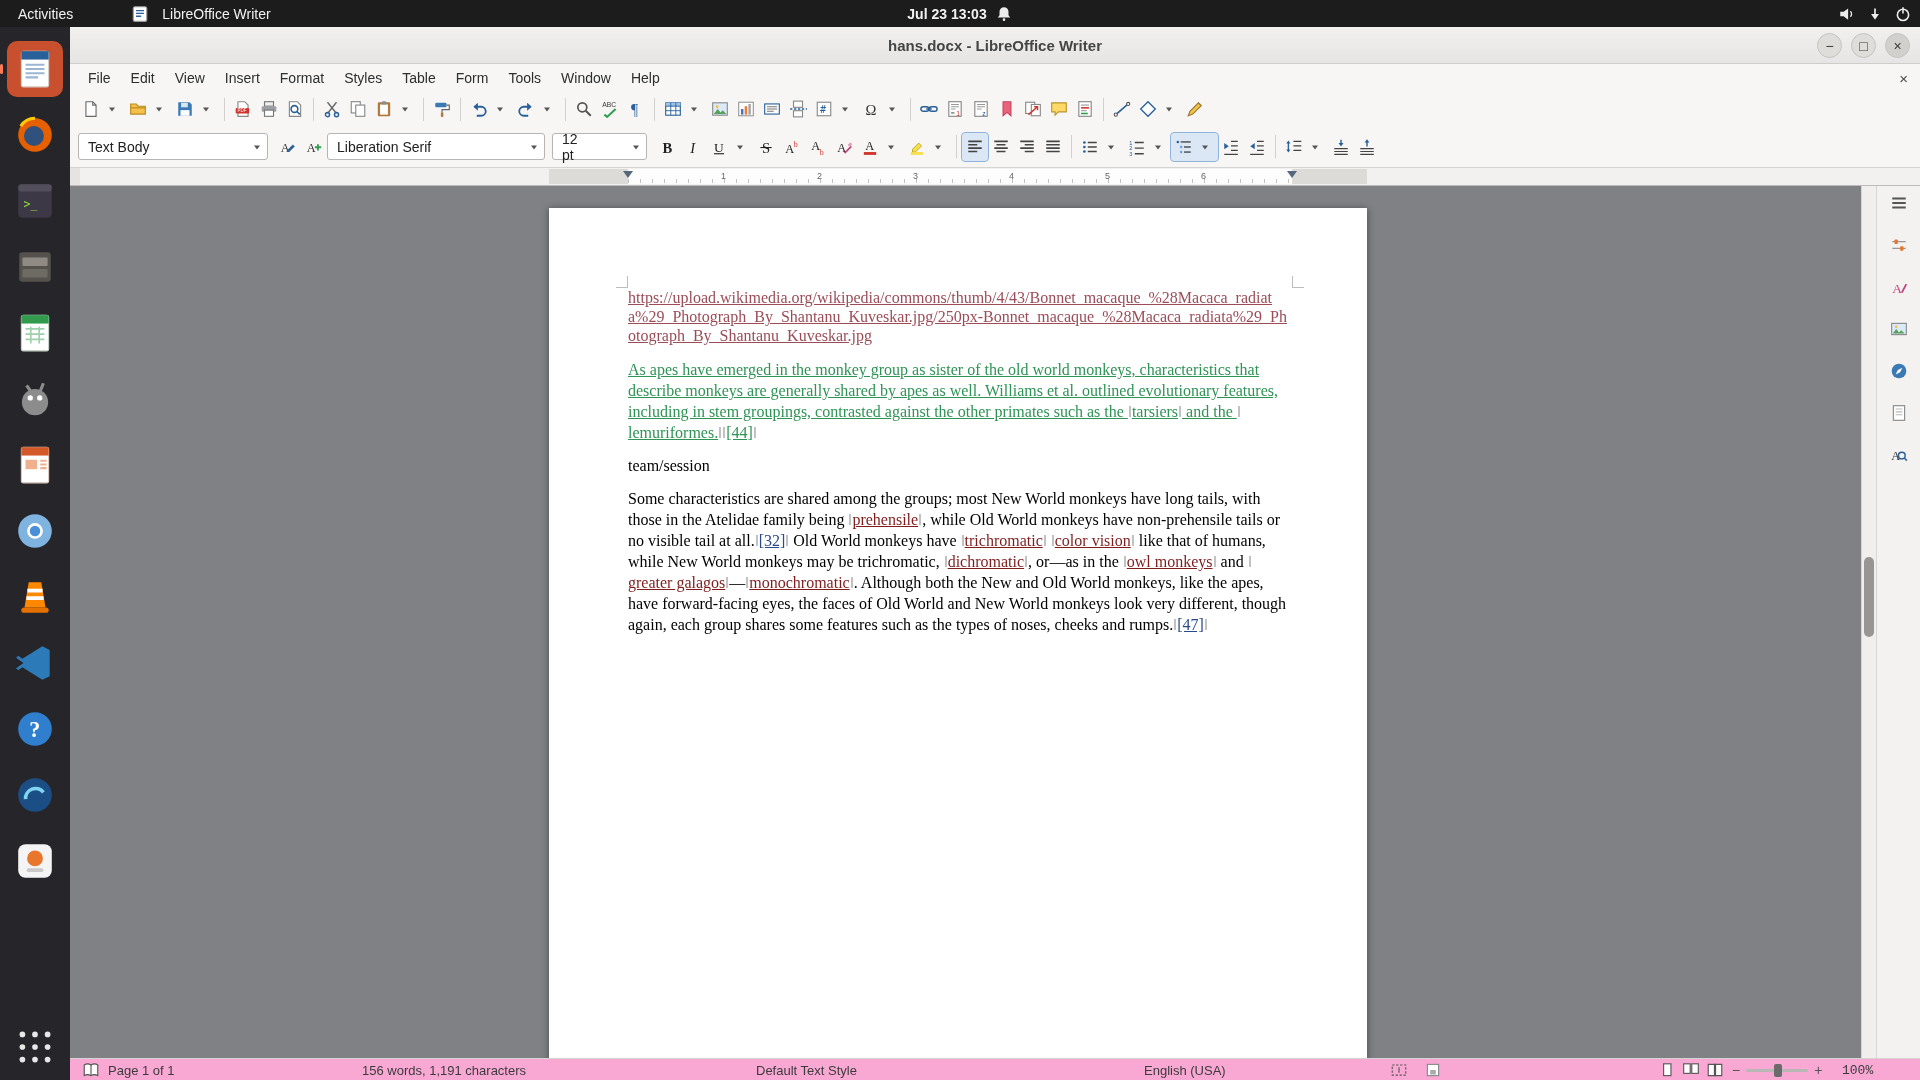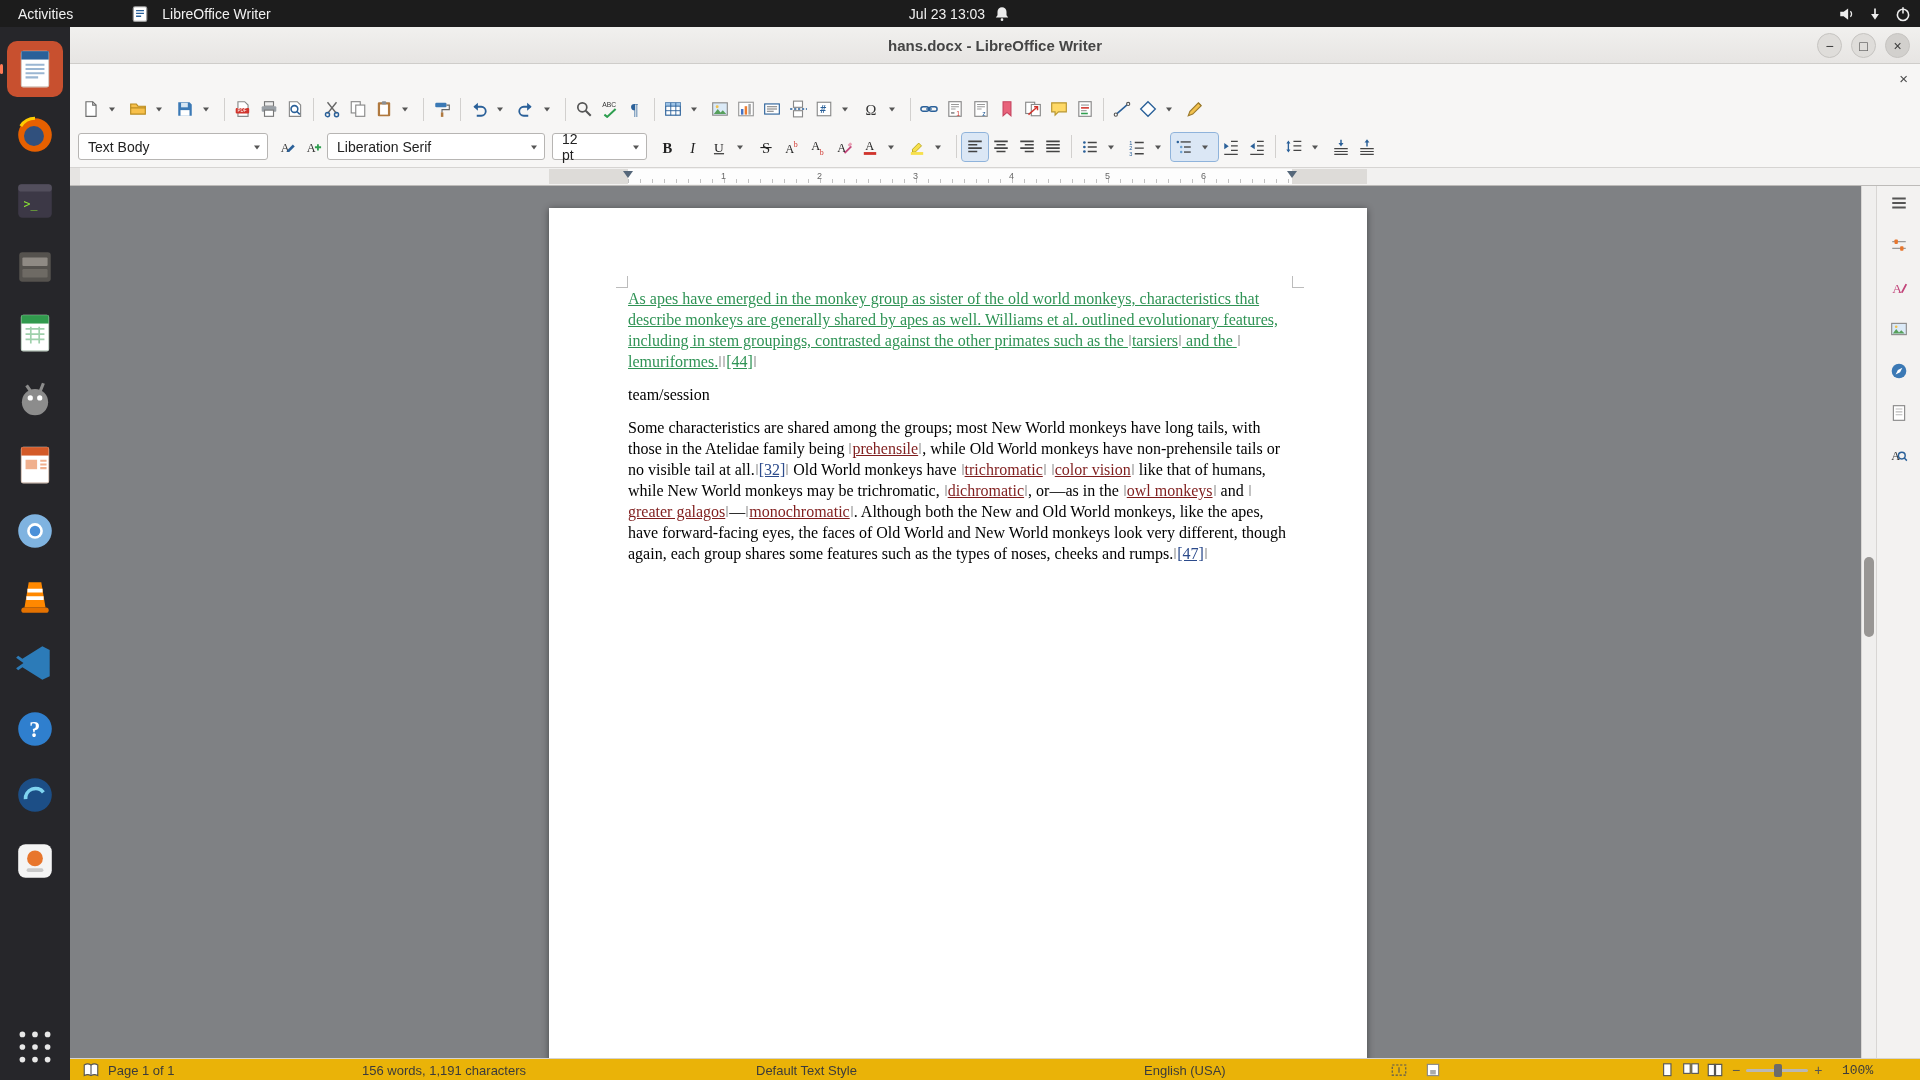--- a/index.html
+++ b/index.html
@@ -3,21 +3,21 @@
 <meta charset="utf-8">
 <style>
   *{margin:0;padding:0;box-sizing:border-box;}
   html,body{width:1920px;height:1080px;overflow:hidden;background:#1d1d1d;font-family:"Liberation Sans",sans-serif;}
   #screen{position:relative;width:1920px;height:1080px;background:#7f8184;}
 
   
   .topbar{position:absolute;top:0;left:0;width:1920px;height:27px;background:#1c1c1c;color:#f1f1f1;display:flex;align-items:center;font-size:14px;z-index:30;}
   .tb-activities{padding:0 18px;height:100%;display:flex;align-items:center;}
   .tb-app{display:flex;align-items:center;gap:13px;padding:16px 14px;height:100%;margin-left:26px;}
-  .tb-clock{position:absolute;left:0;right:0;display:flex;justify-content:center;align-items:center;gap:8px;font-weight:normal;pointer-events:none;}
+  .tb-clock{position:absolute;left:0;right:0;display:flex;justify-content:center;align-items:center;gap:8px;font-weight:bold;pointer-events:none;}
   .tb-status{position:absolute;right:8px;display:flex;align-items:center;gap:10px;}
   .ic{display:inline-flex;align-items:center;justify-content:center;line-height:0;}
 
   
   .dock{position:absolute;top:27px;left:0;width:70px;height:1053px;background:#26262a;display:flex;flex-direction:column;align-items:center;padding-top:14px;z-index:20;}
   .dock-tile{width:56px;height:56px;margin-bottom:10px;border-radius:10px;display:flex;align-items:center;justify-content:center;position:relative;flex:0 0 auto;}
   .dock-tile.active{background:#c8502f;}
   .dock-tile .run-dot{position:absolute;left:-7px;top:23px;width:3px;height:10px;background:#ff7a55;border-radius:2px;}
   .app-grid{position:absolute;bottom:12px;left:14px;}
 
@@ -77,21 +77,21 @@
   .run-tracked-link-red{color:#9b4d57;text-decoration:underline;}
   .fld::before,.fld::after{content:"";display:inline-block;width:2px;height:11px;background:#c2c2c2;margin:0 1px;}
 
   .vscroll{width:15px;background:#f0efee;border-left:1px solid #d8d6d4;position:relative;flex:0 0 auto;}
   .vscroll .thumb{position:absolute;left:2px;right:2px;top:371px;height:80px;background:#989694;border-radius:6px;}
 
   .sidebar{width:44px;background:#f3f2f1;border-left:1px solid #d8d6d4;display:flex;flex-direction:column;align-items:center;padding-top:2px;gap:12px;flex:0 0 auto;}
   .side-btn{width:32px;height:30px;display:flex;align-items:center;justify-content:center;border-radius:3px;}
 
   
-  .statusbar{height:22px;background:#eab308;border-top:1px solid #d5d3d1;position:relative;font-size:13px;color:#3b3b3b;flex:0 0 auto;}
+  .statusbar{height:22px;background:#f9a8d4;border-top:1px solid #d5d3d1;position:relative;font-size:13px;color:#3b3b3b;flex:0 0 auto;}
   .st{position:absolute;top:0;height:22px;display:flex;align-items:center;}
   .zoomctl{display:flex;align-items:center;gap:6px;}
   .zbtn{font-size:14px;color:#555;}
   .ztrack{position:relative;width:62px;height:3px;background:#b9b7b5;border-radius:2px;}
   .znotch{position:absolute;left:30px;top:-3px;width:1px;height:9px;background:#8f8d8b;}
   .zthumb{position:absolute;left:28px;top:-5px;width:8px;height:13px;background:#6d6b69;border-radius:2px;}
 </style>
 </head>
 <body>
 
@@ -278,20 +278,33 @@
     <div class="titlebar">
       <div class="title">hans.docx - LibreOffice Writer</div>
       <div class="win-controls">
         <div class="win-btn">−</div>
         <div class="win-btn">□</div>
         <div class="win-btn close">×</div>
       </div>
     </div>
 
     <div class="menubar">
+      <div class="menu-items">
+          <div class="menu-item">File</div>
+          <div class="menu-item">Edit</div>
+          <div class="menu-item">View</div>
+          <div class="menu-item">Insert</div>
+          <div class="menu-item">Format</div>
+          <div class="menu-item">Styles</div>
+          <div class="menu-item">Table</div>
+          <div class="menu-item">Form</div>
+          <div class="menu-item">Tools</div>
+          <div class="menu-item">Window</div>
+          <div class="menu-item">Help</div>
+        </div>
       <div class="doc-close">×</div>
     </div>
 
     <div class="toolbar main">
         <button class="tb-btn">
           <span class="ic">
             <svg width="18" height="18" viewBox="0 0 16 16">
               <path d="M3.5 1.5h6l3 3v10h-9z" fill="#fff" stroke="#6a6a6a"></path>
               <path d="M9.5 1.5v3h3" fill="none" stroke="#6a6a6a"></path>
             </svg>
@@ -903,20 +916,21 @@
           <span class="rnum" style="left:652px">6</span>
         </div>
     </div>
 
     <div class="mainrow">
       <div class="canvas">
         <div class="page">
           <div class="cmark tl"></div>
           <div class="cmark tr"></div>
           <div class="textflow">
+              <p class="para-url"><span class="run-tracked-link-red">https://upload.wikimedia.org/wikipedia/commons/thumb/4/43/Bonnet_macaque_%28Macaca_radiata%29_Photograph_By_Shantanu_Kuveskar.jpg/250px-Bonnet_macaque_%28Macaca_radiata%29_Photograph_By_Shantanu_Kuveskar.jpg</span></p>
               <p class="para-tracked"><span class="run-tracked-green">As apes have emerged in the monkey group as sister of the old world monkeys, characteristics that describe monkeys are generally shared by apes as well. Williams et al. outlined evolutionary features, including in stem groupings, contrasted against the other primates such as the </span><span class="run-tracked-green-link fld">tarsiers</span><span class="run-tracked-green"> and the </span><span class="run-tracked-green-link fld">lemuriformes.</span><span class="run-tracked-green-link fld">[44]</span></p>
               <p class="para-body"><span class="run-plain">team/session</span></p>
               <p class="para-body"><span class="run-plain">Some characteristics are shared among the groups; most New World monkeys have long tails, with those in the Atelidae family being </span><span class="run-link fld">prehensile</span><span class="run-plain">, while Old World monkeys have non-prehensile tails or no visible tail at all.</span><span class="run-link-cite fld">[32]</span><span class="run-plain"> Old World monkeys have </span><span class="run-link fld">trichromatic</span><span class="run-plain"> </span><span class="run-link fld">color vision</span><span class="run-plain"> like that of humans, while New World monkeys may be trichromatic, </span><span class="run-link fld">dichromatic</span><span class="run-plain">, or—as in the </span><span class="run-link fld">owl monkeys</span><span class="run-plain"> and </span><span class="run-link fld">greater galagos</span><span class="run-plain">—</span><span class="run-link fld">monochromatic</span><span class="run-plain">. Although both the New and Old World monkeys, like the apes, have forward-facing eyes, the faces of Old World and New World monkeys look very different, though again, each group shares some features such as the types of noses, cheeks and rumps.</span><span class="run-link-cite fld">[47]</span></p>
             </div>
         </div>
       </div>
       <div class="vscroll">
         <div class="thumb"></div>
       </div>
       <div class="sidebar">

